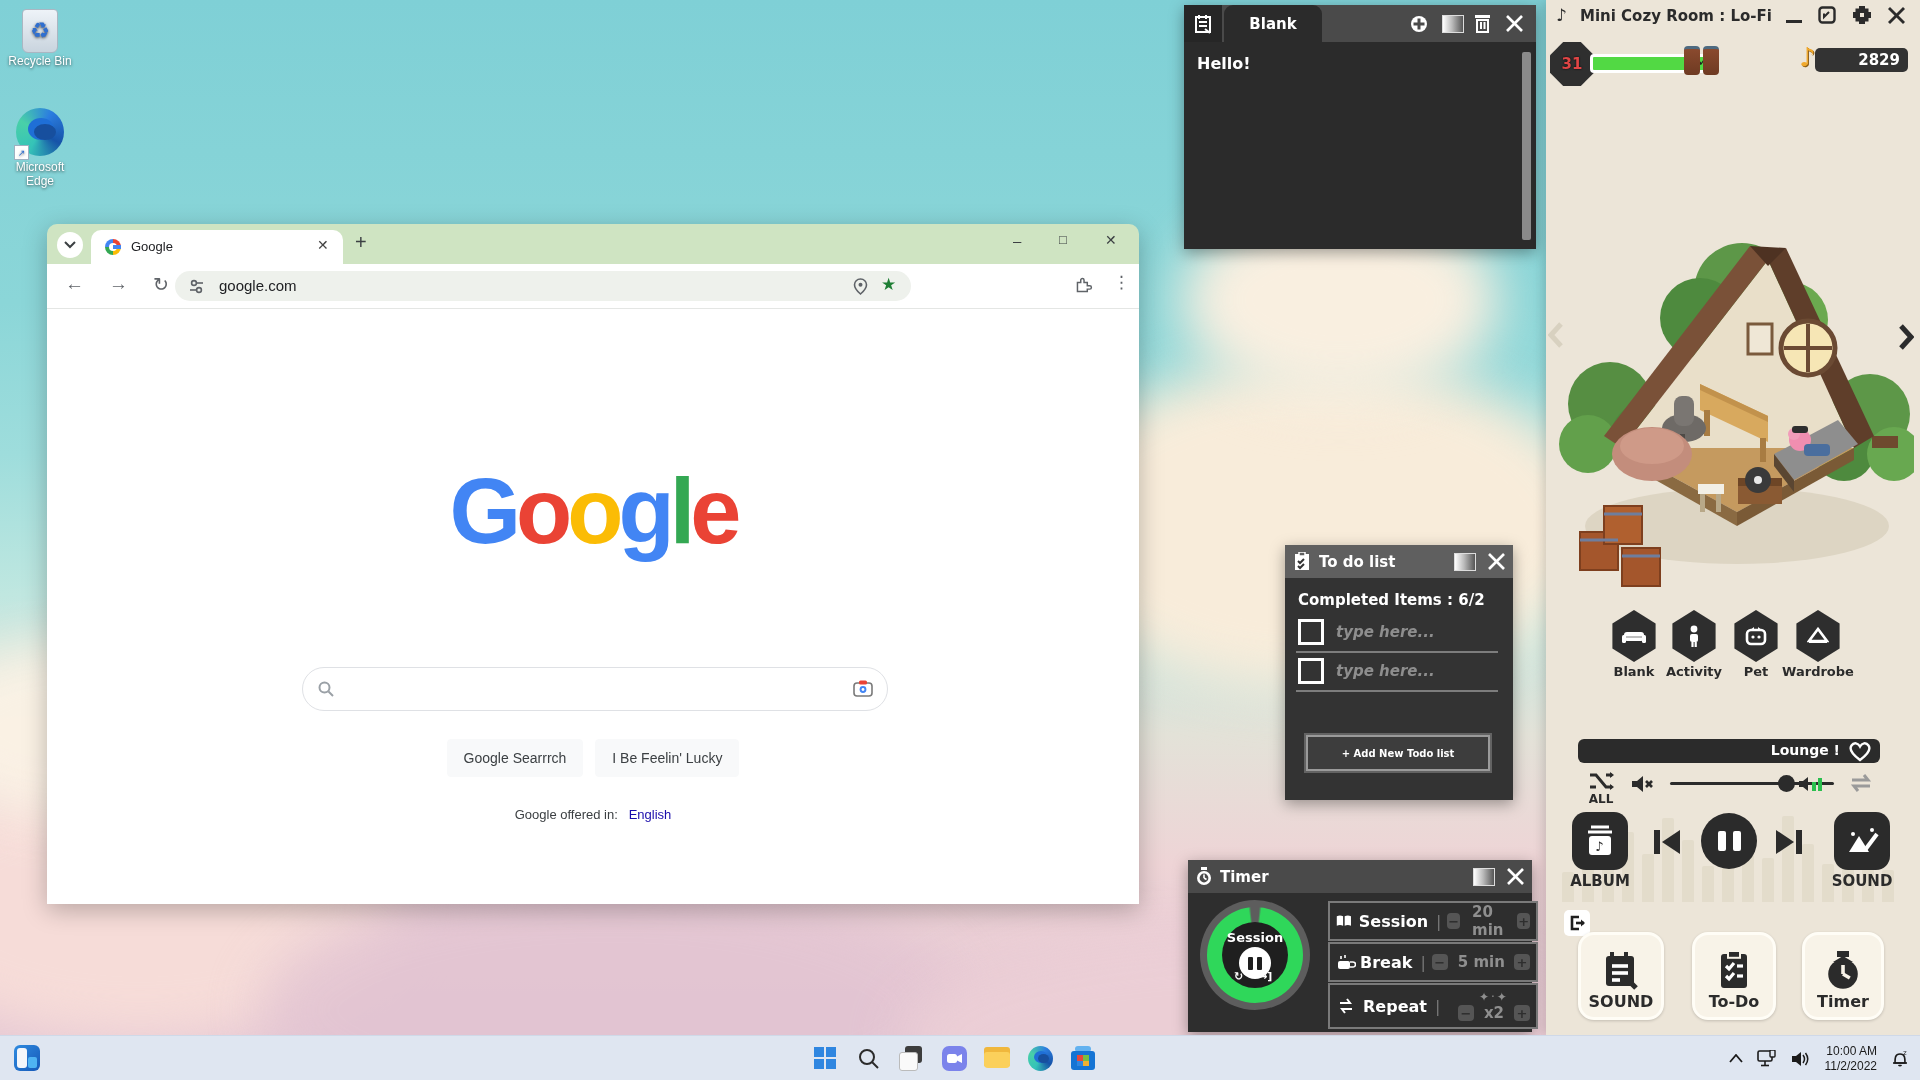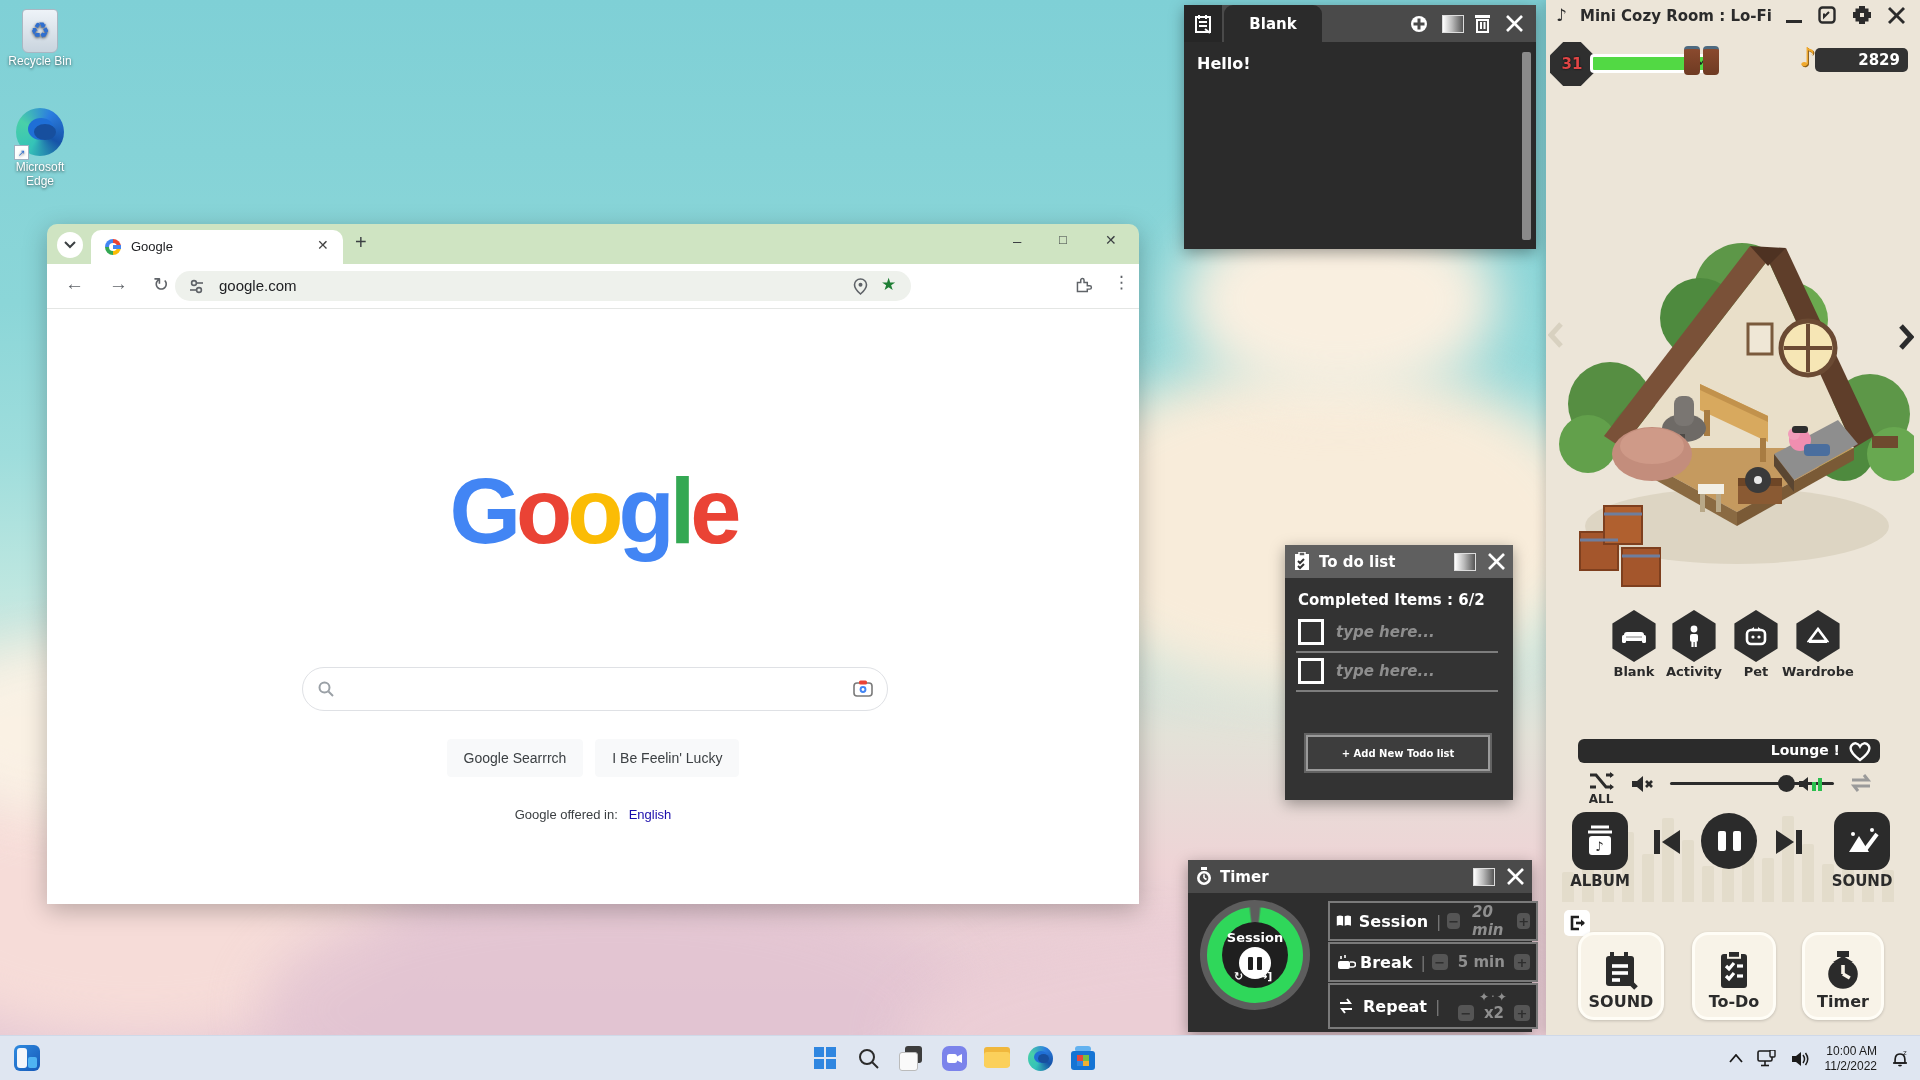--- a/index.html
+++ b/index.html
@@ -247,21 +247,21 @@
   </div>
 
   <div class="abs trow" style="left:140px;top:41px;width:194px;height:36px;padding:0 6px;">
     <svg width="20" height="16" viewBox="0 0 20 16">
         <path d="M1 2 Q5 0 9 2 L9 14 Q5 12 1 14 Z" fill="#fff"></path>
         <path d="M19 2 Q15 0 11 2 L11 14 Q15 12 19 14 Z" fill="#fff"></path>
       </svg>
     <span class="lab" style="margin-left:7px;">Session</span>
     <span style="color:#777;margin-left:8px;">|</span>
     <span class="pm" style="margin-left:6px;">−</span>
-    <span class="val" style="margin-left:12px;font-style:italic;">20 min</span>
+    <span class="val" style="margin-left:12px;">20 min</span>
     <span class="pm" style="margin-left:auto;">+</span>
   </div>
   <div class="abs trow" style="left:140px;top:82px;width:194px;height:36px;padding:0 6px;">
     <svg width="20" height="17" viewBox="0 0 20 17">
         <rect x="2" y="7" width="12" height="8" rx="2" fill="#fff"></rect>
         <path d="M14 8 h3 a2 2 0 0 1 0 5 h-3" fill="none" stroke="#fff" stroke-width="1.6"></path>
         <line x1="5" y1="2" x2="5" y2="5" stroke="#fff" stroke-width="1.6"></line>
         <line x1="9" y1="1" x2="9" y2="4" stroke="#fff" stroke-width="1.6"></line>
       </svg>
     <span class="lab" style="margin-left:4px;">Break</span>

